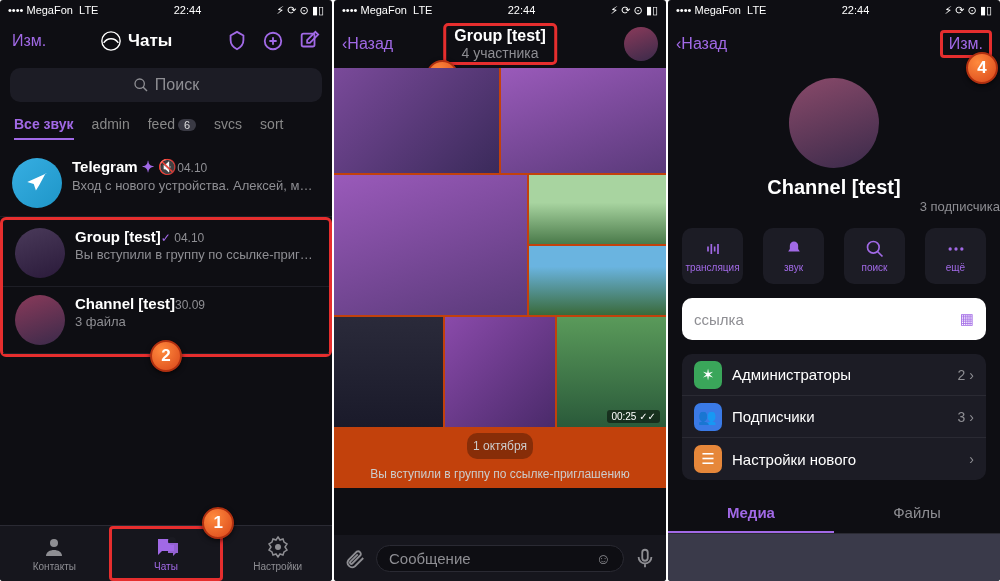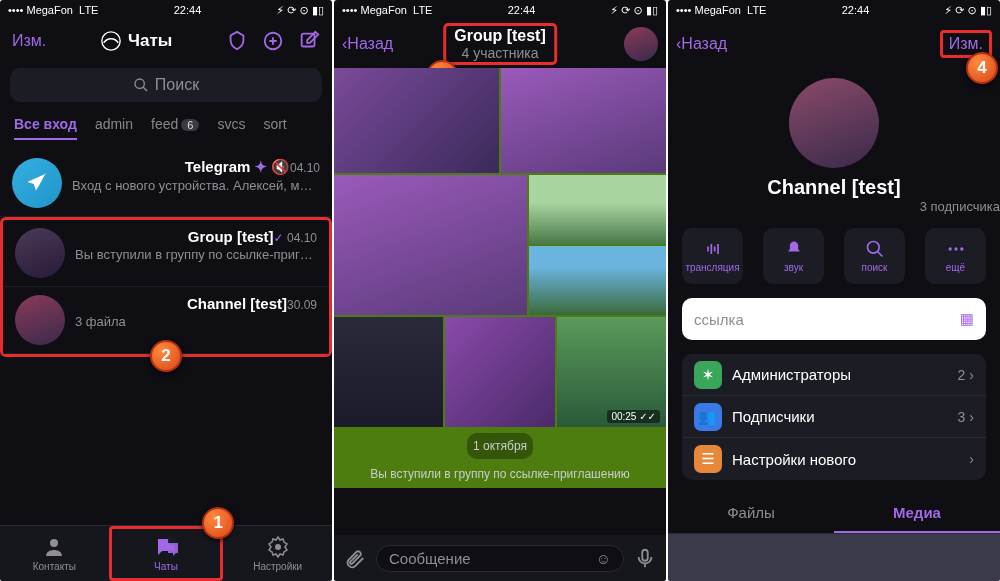--- a/index.html
+++ b/index.html
@@ -16,39 +16,39 @@
 .search{margin:6px 10px;height:34px;background:#1c1c25;border-radius:10px;display:flex;align-items:center;justify-content:center;gap:6px;color:#8e8e93;font-size:16px}
 .tabs{display:flex;gap:18px;padding:8px 14px 10px;font-size:14px;color:#888}
 .tabs .act{color:#a169e6;font-weight:600;border-bottom:2px solid #a169e6;padding-bottom:6px}
 .badge{background:#3a3a44;color:#ddd;border-radius:9px;padding:0 6px;font-size:11px;margin-left:3px}
 .chat{display:flex;padding:8px 12px;gap:10px;border-bottom:0.5px solid #1e1e26}
 .av{width:50px;height:50px;border-radius:50%;flex-shrink:0;background:#2a2a35}
 .av.tg{background:linear-gradient(135deg,#37aee2,#1e96c8);display:flex;align-items:center;justify-content:center}
 .av.grp{background:linear-gradient(160deg,#4a3a5a,#2a1a3a)}
 .av.ch{background:linear-gradient(160deg,#8a3a5a,#3a2a4a)}
 .chat-body{flex:1;min-width:0}
-.chat-top{display:flex;justify-content:flex-end;align-items:baseline}
+.chat-top{display:flex;justify-content:flex-start;align-items:baseline}
 .chat-name{font-weight:600;font-size:15px}
 .chat-date{font-size:12px;color:#8e8e93}
 .chat-msg{font-size:13px;color:#8e8e93;white-space:nowrap;overflow:hidden;text-overflow:ellipsis;margin-top:2px}
 .redbox{border:3px solid #e62e2e;border-radius:6px;position:relative}
 .marker{position:absolute;width:32px;height:32px;border-radius:50%;background:radial-gradient(circle at 35% 30%,#ff8a3d,#d9461a);border:2px solid #b03010;display:flex;align-items:center;justify-content:center;font-weight:700;font-size:17px;color:#fff;box-shadow:0 2px 5px rgba(0,0,0,0.6);z-index:10}
 .btmnav{position:absolute;bottom:0;left:0;right:0;height:56px;background:#16161d;display:flex;border-top:0.5px solid #2a2a33}
 .navitem{flex:1;display:flex;flex-direction:column;align-items:center;justify-content:center;gap:2px;color:#8e8e93;font-size:10px}
 .navitem.act{color:#a169e6}
 .navitem svg{width:24px;height:24px}
 
 .hdr2{height:48px;display:flex;align-items:center;padding:0 8px;gap:6px;position:relative}
 .back{color:#a169e6;font-size:16px;display:flex;align-items:center}
 .hdr2-c{position:absolute;left:50%;transform:translateX(-50%);text-align:center}
 .hdr2-title{font-weight:600;font-size:16px}
 .hdr2-sub{font-size:14px;color:#8e8e93}
 .hdr2-box{border:3px solid #e62e2e;border-radius:5px;padding:1px 8px;position:relative}
 .hdr-av{width:34px;height:34px;border-radius:50%;background:linear-gradient(160deg,#8a3a5a,#3a2a4a);margin-left:auto}
-.gallery{height:420px;background:#4d7c0f;position:relative;overflow:hidden}
+.gallery{height:420px;background:#c2410c;position:relative;overflow:hidden}
 .grow{display:flex;height:105px;gap:2px;margin-bottom:2px}
 .gcell{flex:1;background:#444}
 .p1{background:linear-gradient(135deg,#7a4a9a,#3a2a5a)}
 .p2{background:linear-gradient(160deg,#9a5aba,#5a3a7a)}
 .p3{background:linear-gradient(180deg,#a8d4a0 40%,#4a7a4a)}
 .p4{background:linear-gradient(180deg,#6ab4e0 30%,#3a6a3a)}
 .p5{background:linear-gradient(180deg,#2a2a3a,#1a1a2a)}
 .p6{background:linear-gradient(135deg,#8a4aaa,#4a2a6a)}
 .p7{background:linear-gradient(180deg,#5a9a5a,#2a5a3a)}
 .dstamp{text-align:center;font-size:12px;color:#ccc;padding:6px;background:rgba(0,0,0,0.3);border-radius:10px;display:inline-block;margin:4px auto}
@@ -113,21 +113,21 @@
     </span>
   </div>
   <div class="search">
     <svg width="16" height="16" viewBox="0 0 24 24" fill="none" stroke="currentColor" stroke-width="2">
         <circle cx="10" cy="10" r="7"></circle>
         <path d="M21 21l-6-6"></path>
       </svg>
     <span>Поиск</span>
   </div>
   <div class="tabs">
-    <span class="act">Все вход</span>
+    <span class="act">Все звук</span>
     <span>admin</span>
     <span><span>feed</span><span class="badge">6</span></span>
     <span>svcs</span>
     <span>sort</span>
   </div>
   <div class="chat">
     <div class="av tg">
         <svg width="26" height="26" viewBox="0 0 24 24" fill="#fff">
           <path d="M21 3L3 11l6 2 2 6 3-5 6-11z"></path>
         </svg>
@@ -308,22 +308,22 @@
       <span>Подписчики</span>
       <span class="sval"><span>3</span> ›</span>
     </div>
     <div class="srow">
       <div class="sicon" style="background:#e6873a">☰</div>
       <span>Настройки нового</span>
       <span class="sval">›</span>
     </div>
   </div>
   <div class="mtabs">
+    <div class="mtab act">Медиа</div>
     <div class="mtab">Файлы</div>
-    <div class="mtab act">Медиа</div>
   </div>
   <div class="mgrid">
     <div class="mcell p5"></div>
     <div class="mcell p2"></div>
     <div class="mcell p1"></div>
     <div class="mcell p6"></div>
     <div class="mcell p4"></div>
   </div>
 </div>
 

